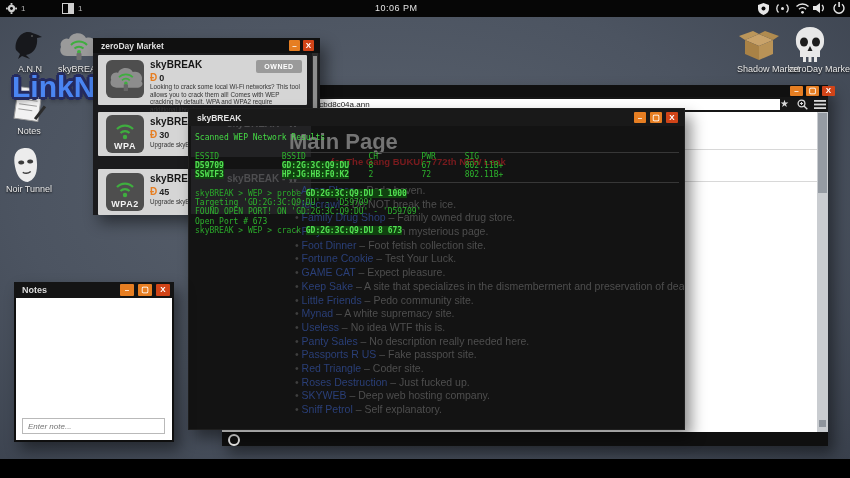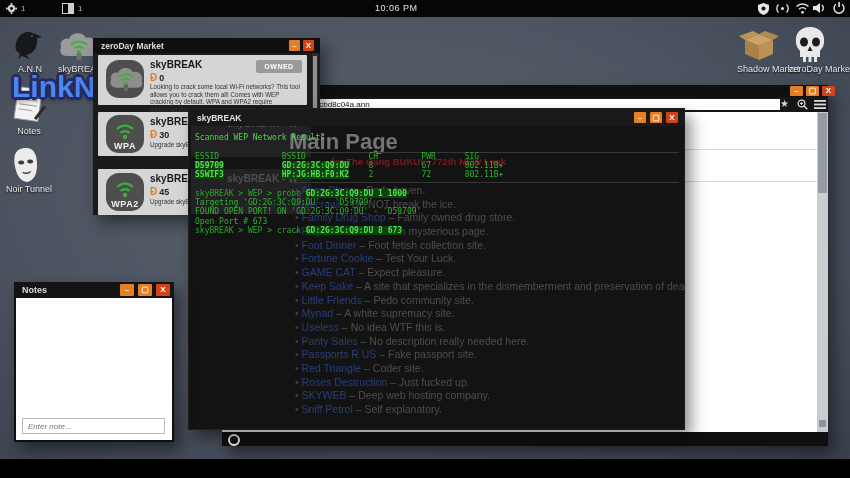--- a/index.html
+++ b/index.html
@@ -45,21 +45,21 @@
   #br-thumb{position:absolute;left:1px;top:1px;width:9px;height:80px;background:#959ba3;}
   #br-scroll-btn{position:absolute;left:2px;top:308px;width:7px;height:7px;background:#8e949c;}
   #br-bottom{position:absolute;left:0;top:347px;width:606px;height:14px;background:#0f0f0f;}
   #br-loader{position:absolute;left:6px;top:2px;width:8px;height:8px;border:2px solid #f2f2f2;border-radius:50%;}
 
   
   #market{left:93px;top:38px;width:227px;height:177px;background:#1b1b1d;overflow:hidden;}
   #market .tbar{height:15px;}
   #market .ttl{top:3px;font-size:8.5px;}
   .mcard{position:absolute;left:5px;width:209px;background:#d5d5d5;border-radius:1px;}
-  .mico{position:absolute;left:8px;width:38px;height:38px;background:#4e4e4e;border-radius:13px;}
+  .mico{position:absolute;left:8px;width:38px;height:38px;background:#4e4e4e;border-radius:6px;}
   .mtitle{position:absolute;left:52px;top:4px;font-size:10px;font-weight:bold;color:#161616;}
   .mprice{position:absolute;left:52px;top:17px;font-size:9px;font-weight:bold;color:#222;}
   .mprice .cur{color:#e67e22;font-size:10px;margin-right:2px;}
   .mdesc{position:absolute;left:52px;width:150px;font-size:6.3px;line-height:7.6px;color:#333;}
   .owned{position:absolute;left:158px;top:5px;width:46px;height:13px;background:#9a9a9a;border-radius:2px;
     color:#fff;font-size:7px;font-weight:bold;text-align:center;line-height:13px;letter-spacing:.5px;}
   .wpa-label{position:absolute;left:0;bottom:2px;width:100%;text-align:center;color:#f2f2f2;
     font-size:9px;font-weight:bold;letter-spacing:.5px;}
   #mkt-scroll{position:absolute;left:219px;top:15px;width:6px;height:162px;background:#2c2c2c;}
   #mkt-thumb{position:absolute;left:1px;top:3px;width:4px;height:85px;background:#8e8e8e;}

